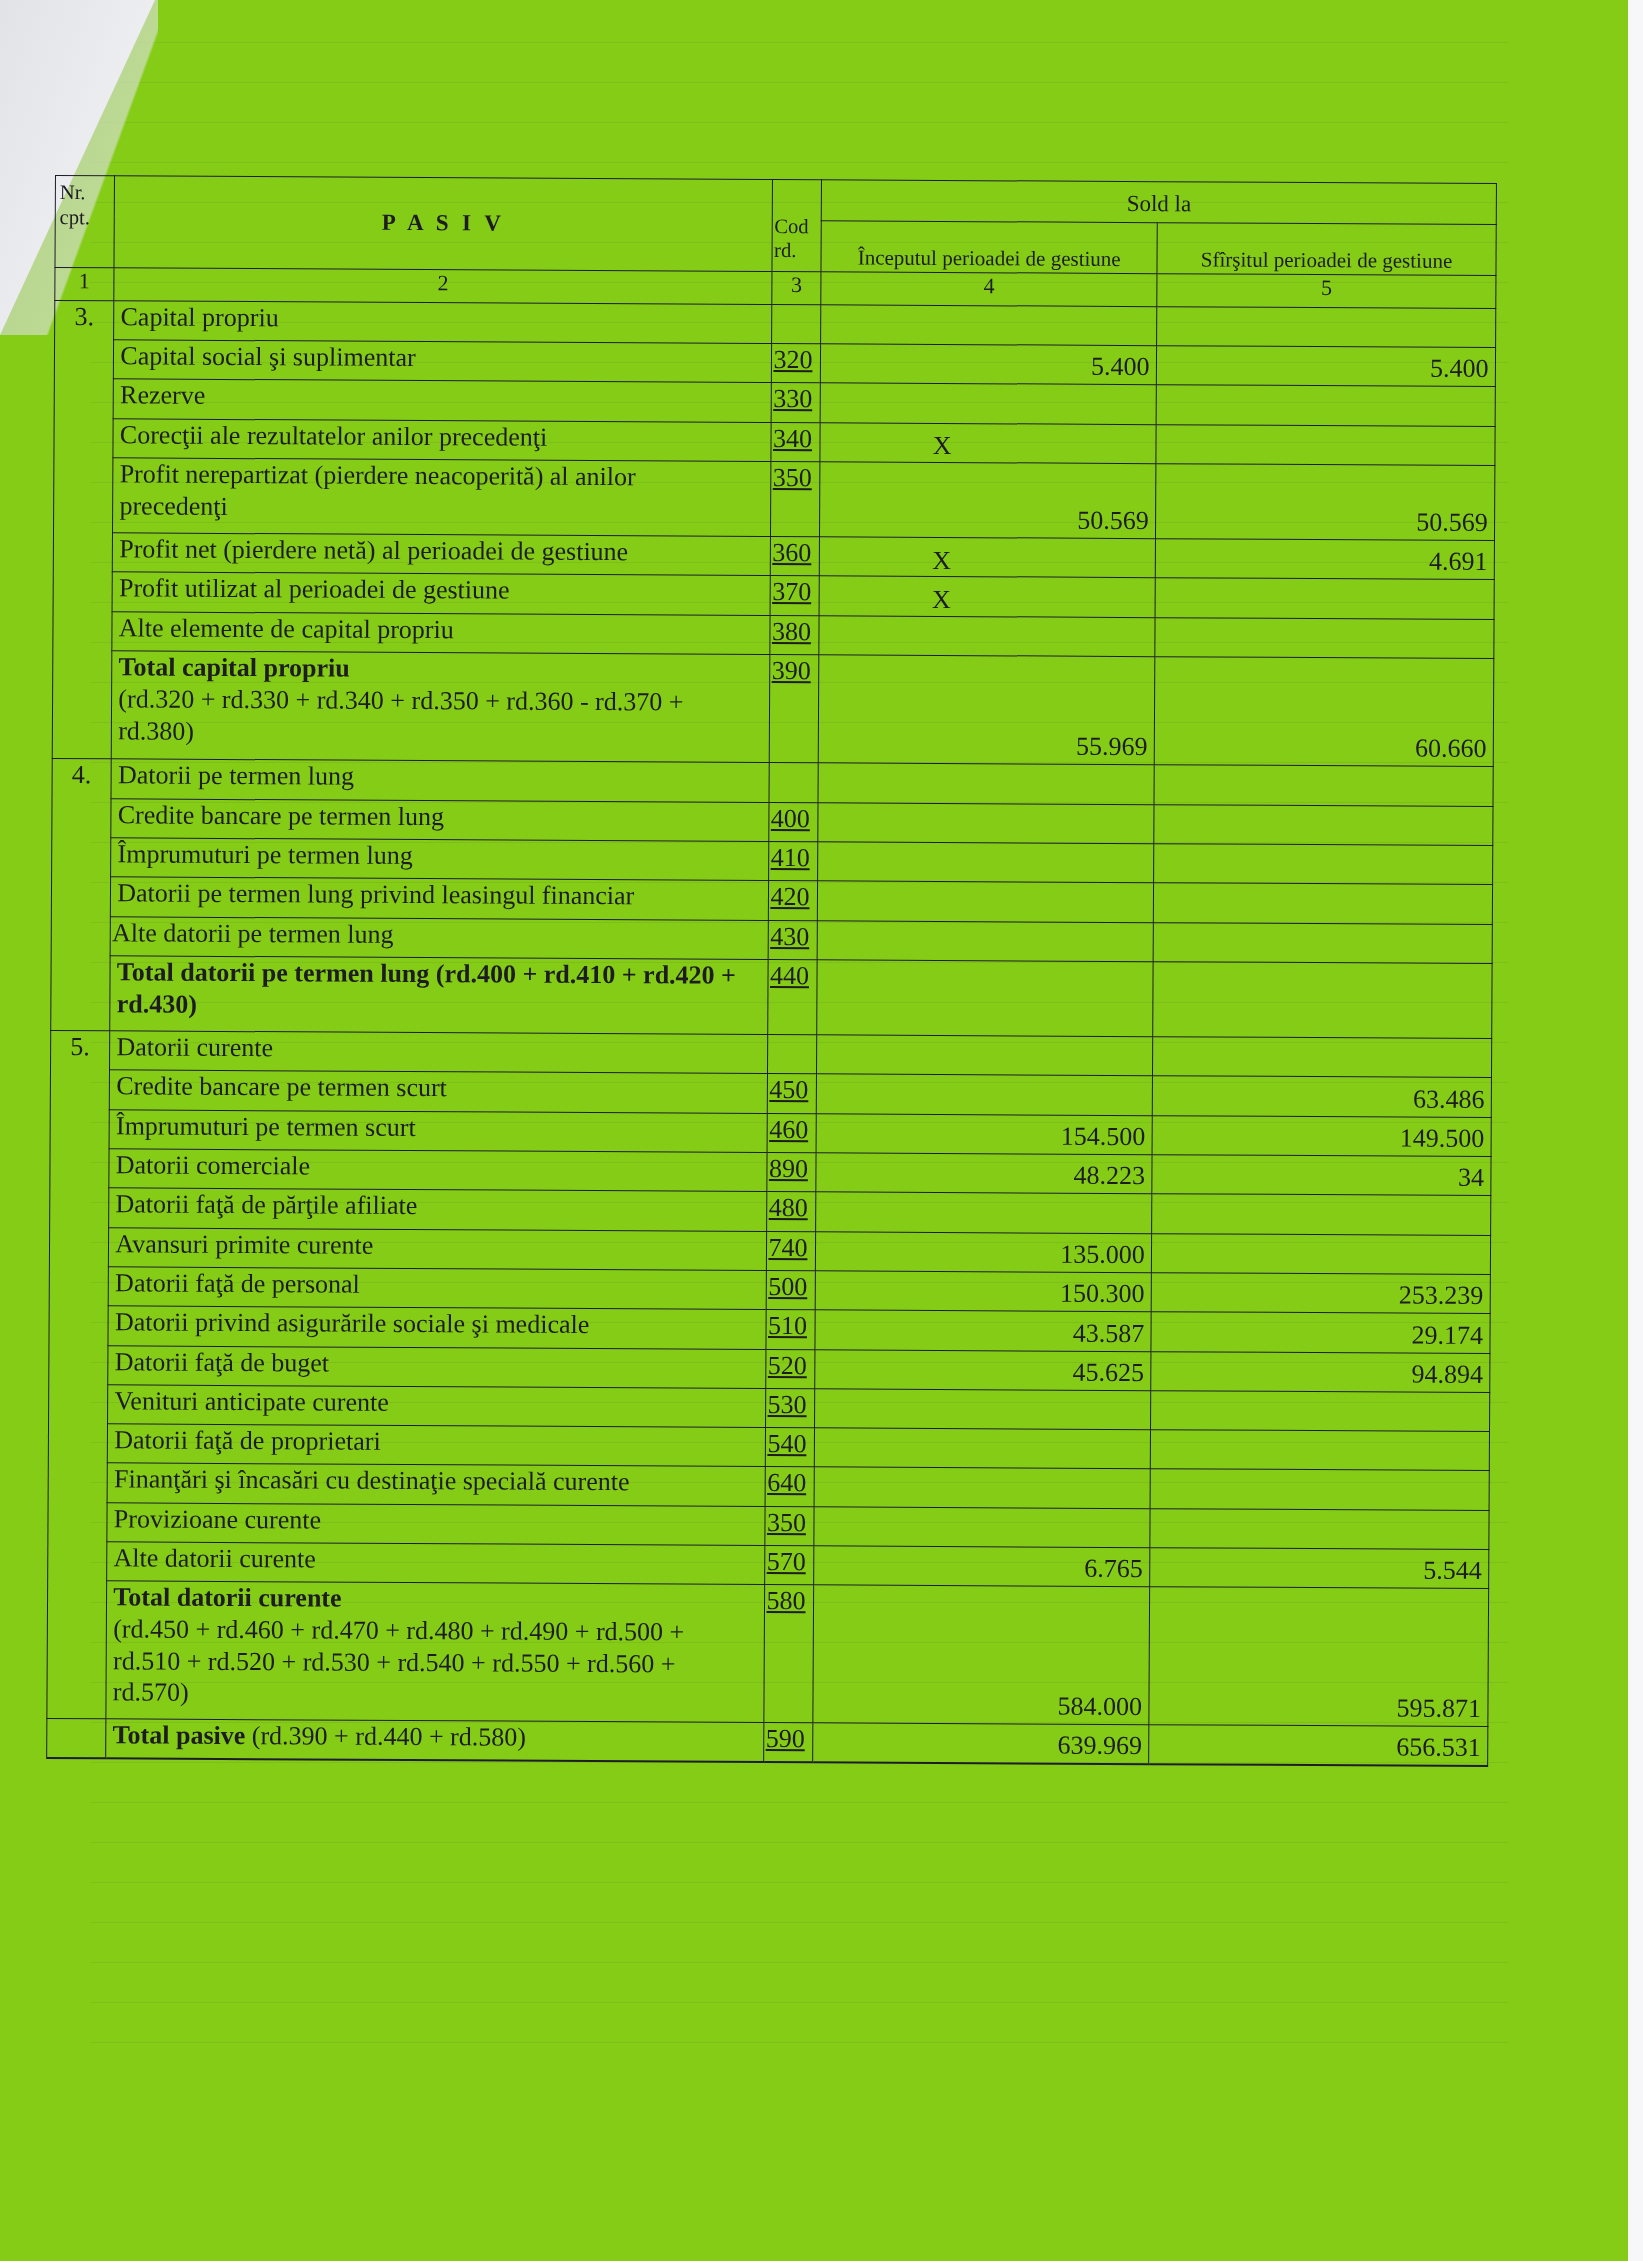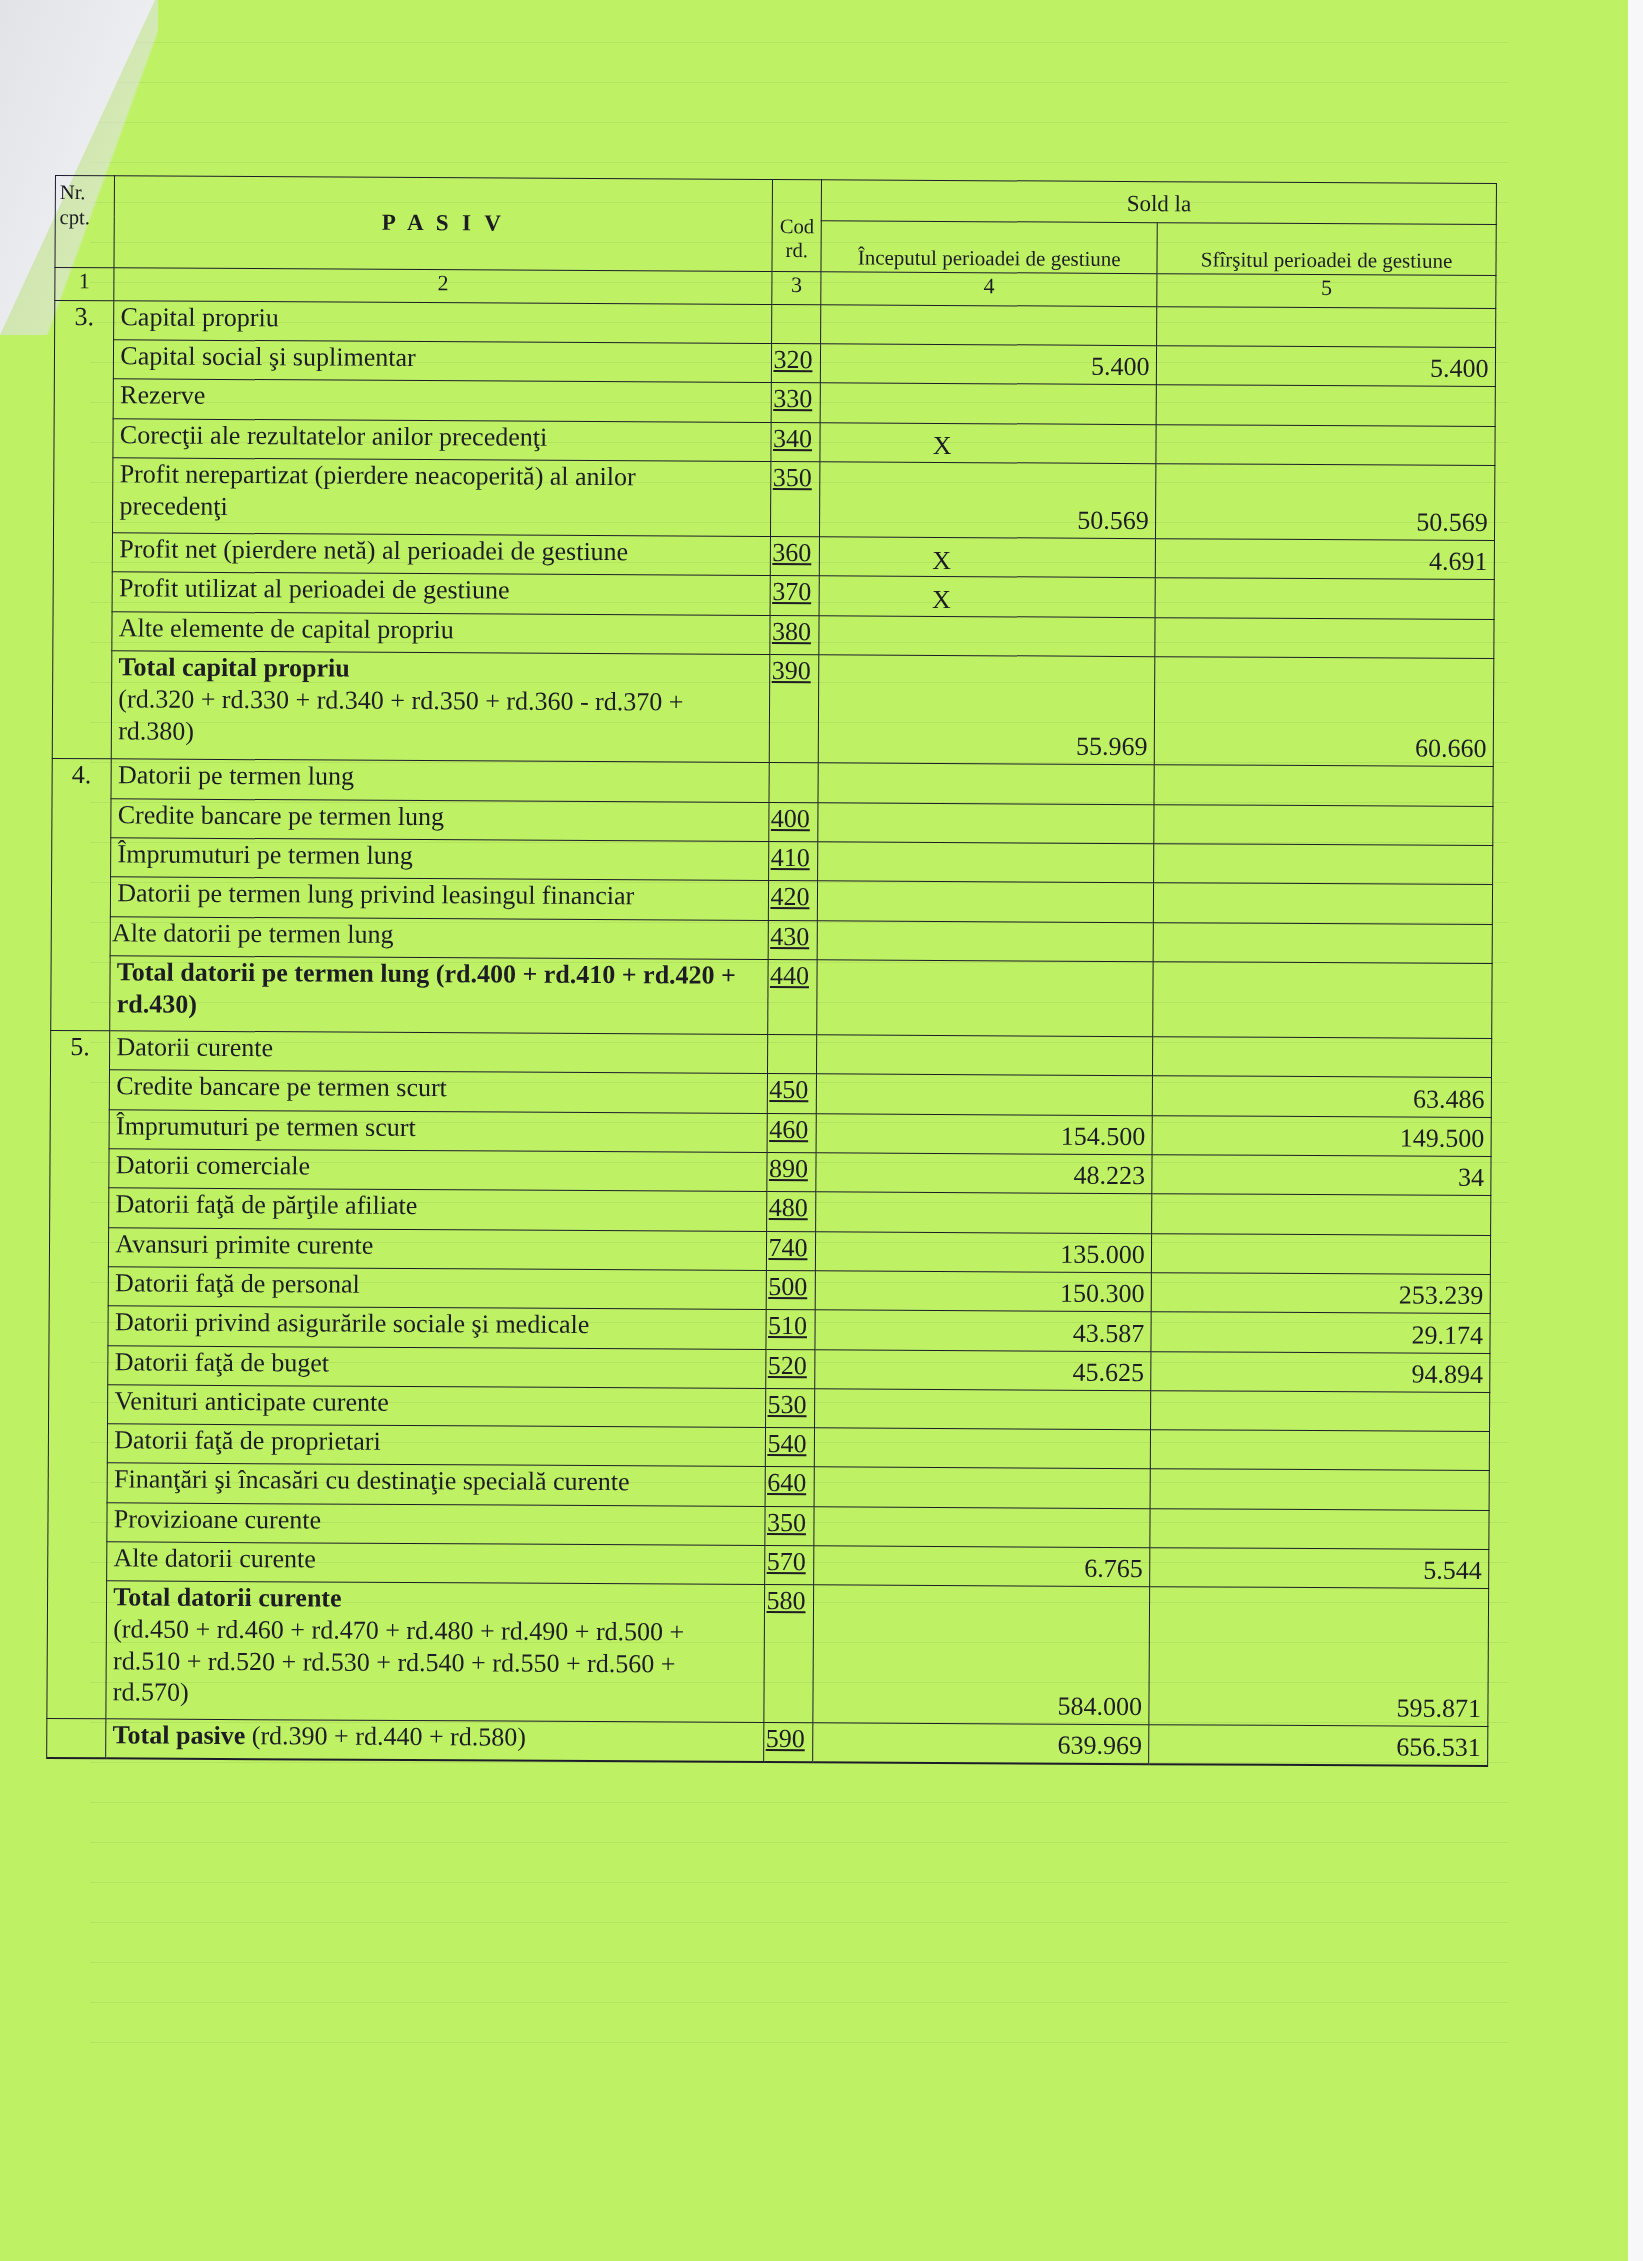--- a/index.html
+++ b/index.html
@@ -6,21 +6,21 @@
     body {
       width: 1643px; height: 2261px;
       background: #e9ebf3;
       position: relative;
       overflow: hidden;
       font-family: "Liberation Serif", "DejaVu Serif", serif;
       color: #1c1c22;
     }
     .page {
       position: absolute; left: 0; top: 0; width: 1643px; height: 2261px;
-      background: #bef264;
+      background: #84cc16;
     }
     .corner-fold {
       position: absolute; left: 0; top: 0; width: 0; height: 0;
       border-top: 335px solid #ffffff;
       border-right: 155px solid transparent;
     }
     .corner-shadow {
       position: absolute; left: 0; top: 0; width: 158px; height: 335px;
       background: linear-gradient(110deg, #cfd0d6 0%, #e2e3e8 60%, transparent 61%);
       opacity: .6;
@@ -90,21 +90,21 @@
         <col class="c1">
         <col class="c2">
         <col class="c3">
         <col class="c4">
         <col class="c5">
       </colgroup>
     <thead>
       <tr class="thick-top">
         <th rowspan="2" class="hdr-small" style="text-align:left;padding:3.9px 1.3px 0 3.9px;">Nr. cpt.</th>
         <th rowspan="2" class="hdr-pasiv">P A S I V</th>
-        <th rowspan="2" class="hdr-small" style="text-align:center;vertical-align:middle;padding:26px 1.3px 0 1.3px;">Cod rd.</th>
+        <th rowspan="2" class="hdr-small" style="text-align:left;vertical-align:middle;padding:26px 1.3px 0 1.3px;">Cod rd.</th>
         <th colspan="2" class="hdr-sold" style="height:32px;padding-top:7.7px;">Sold la</th>
       </tr>
       <tr>
         <th class="hdr-sub" style="height:50px;">Începutul perioadei de gestiune</th>
         <th class="hdr-sub">Sfîrşitul perioadei de gestiune</th>
       </tr>
       <tr class="idx thick-top">
         <td>1</td>
         <td>2</td>
         <td>3</td>

